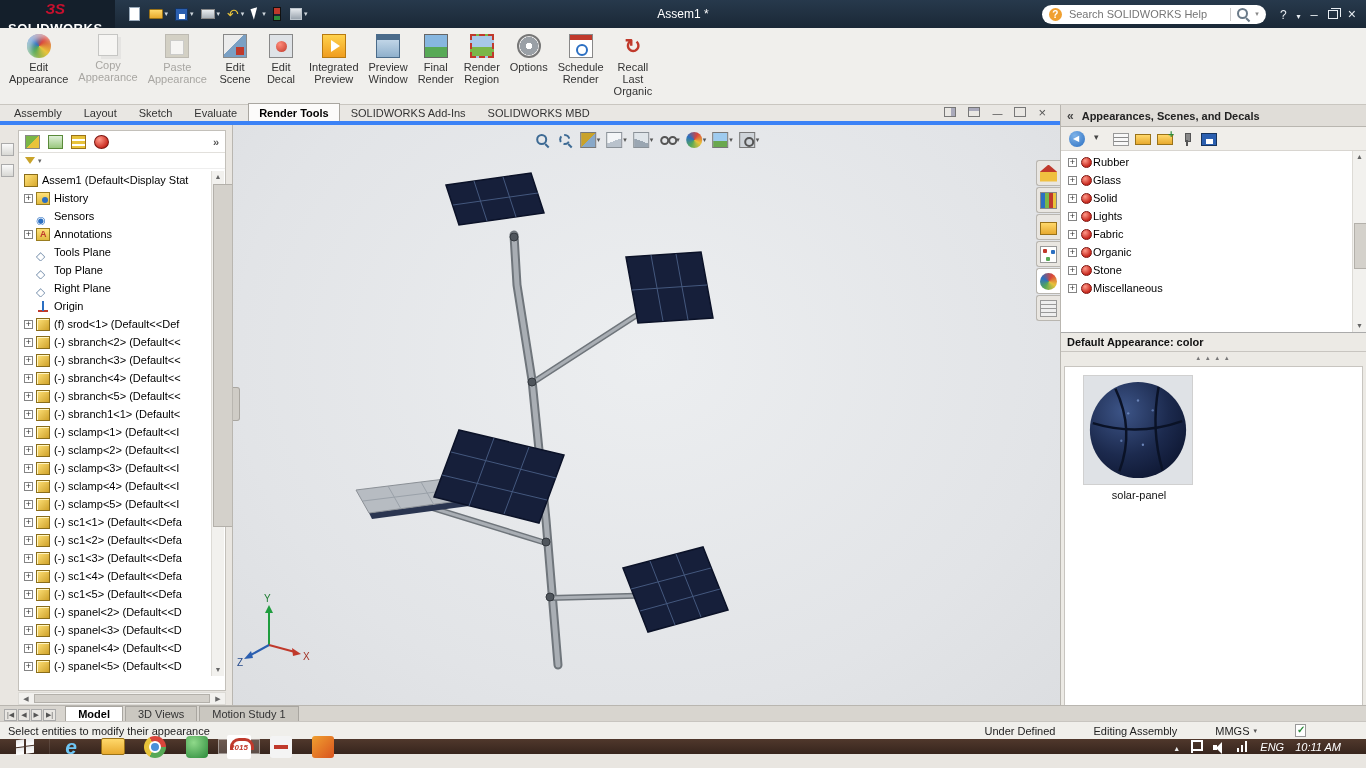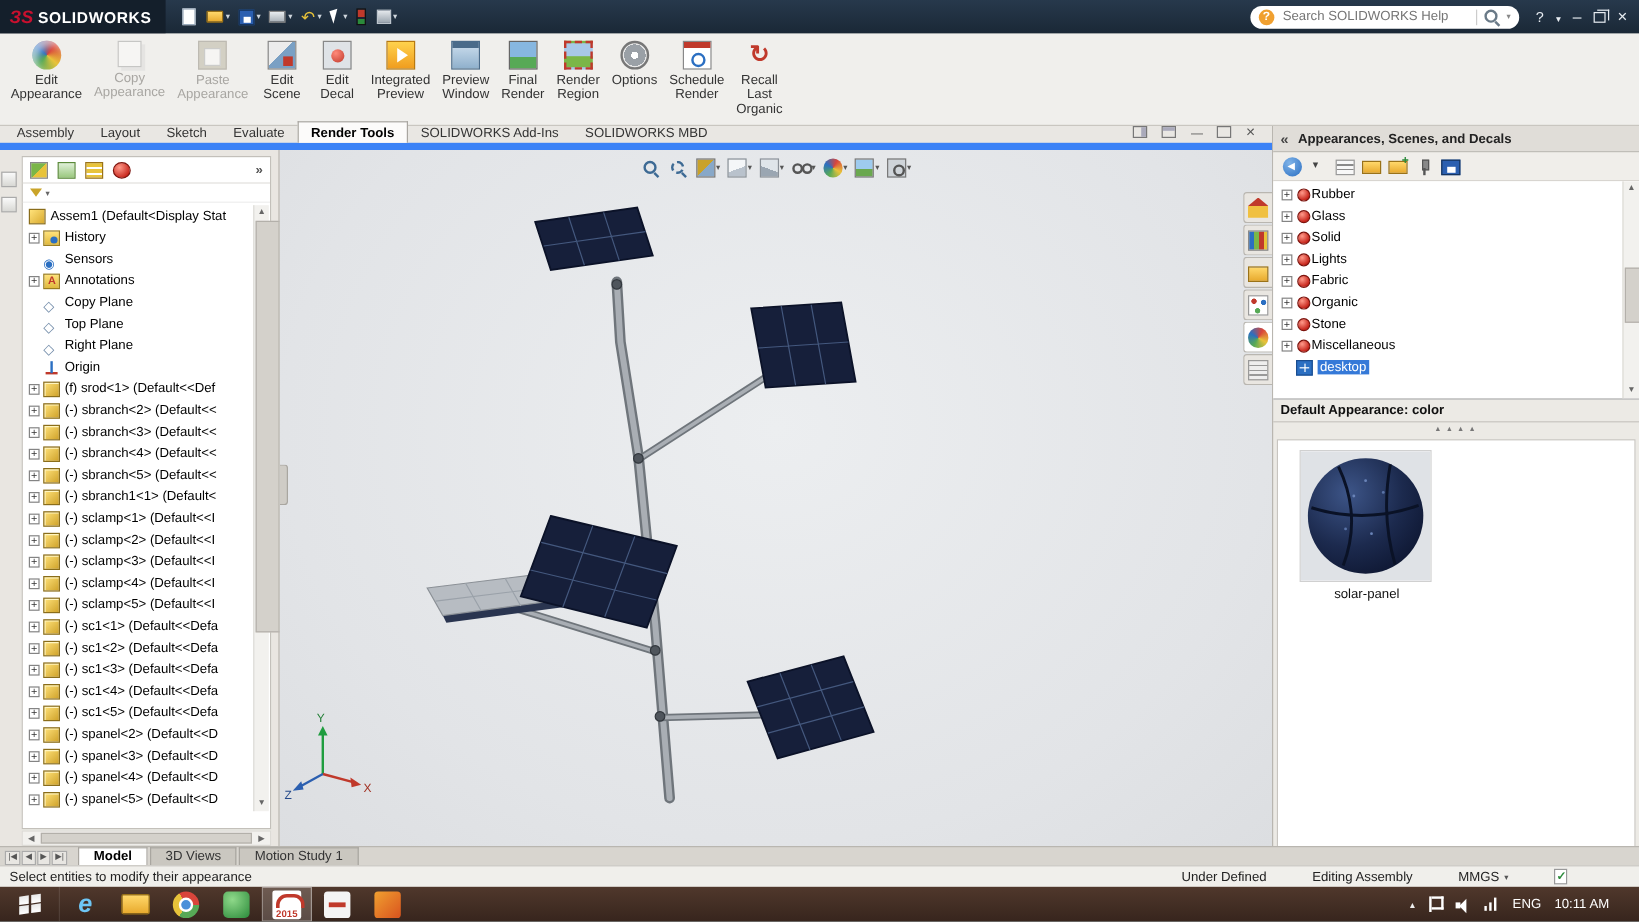--- a/index.html
+++ b/index.html
@@ -3,21 +3,21 @@
 <meta charset="utf-8">
 <style>
   html,body{margin:0;padding:0;background:#222;}
   *{box-sizing:border-box;}
   .screen{position:relative;width:1366px;height:768px;overflow:hidden;
     font-family:"Liberation Sans",sans-serif;background:#e9e6e1;}
 
   
   .titlebar{position:absolute;top:0;left:0;width:1366px;height:28px;
     background:linear-gradient(#27394c,#1a2836);display:flex;align-items:center;color:#fff;}
-  .logo{display:flex;align-items:center;gap:4px;height:100%;padding:0 12px 0 8px;background:#141f2b;}
+  .logo{display:flex;align-items:center;gap:4px;height:100%;padding:0 12px 0 8px;background:#141f2b;flex-direction:column;}
   .logo-mark{color:#c8102e;font-weight:bold;font-style:italic;font-size:15px;}
   .logo-text{font-weight:bold;font-size:13px;letter-spacing:.5px;}
   .qa{display:flex;align-items:center;gap:7px;margin-left:14px;}
   .qa-item{display:flex;align-items:center;gap:2px;}
   .qa-caret{font-size:7px;color:#cfd6dd;}
   .q-new{width:11px;height:14px;background:#fff;border:1px solid #9ab;display:inline-block;}
   .q-open{width:14px;height:10px;background:linear-gradient(#ffd86b,#e8aa2e);border:1px solid #9a7218;border-radius:1px;display:inline-block;}
   .q-save{width:13px;height:13px;background:#2b5fb0;border:1px solid #16345e;position:relative;display:inline-block;}
   .q-save::after{content:"";position:absolute;left:3px;bottom:1px;width:6px;height:5px;background:#fff;}
   .q-print{width:14px;height:10px;background:linear-gradient(#e8ecef,#aab2b9);border:1px solid #888;display:inline-block;}
@@ -73,21 +73,21 @@
   .r-rreg{border:2px dashed #c0392b;background:linear-gradient(#a8c8e8 55%,#7ab648 55%);}
   .r-opts{border-radius:50%;border:2px solid #777;background:radial-gradient(circle,#fff 0 3px,#9aa0a6 3px 9px,#e8e8e8 9px);}
   .r-sched{background:#fff;border:1px solid #888;}
   .r-sched::before{content:"";position:absolute;top:0;left:0;right:0;height:5px;background:#c0392b;}
   .r-sched::after{content:"";position:absolute;left:6px;top:9px;width:8px;height:8px;border:2px solid #2b6fc2;border-radius:50%;}
   .r-recall{color:#c0392b;}
   .r-recall::before{content:"↻";font-size:20px;line-height:24px;font-weight:bold;display:block;text-align:center;}
 
   
   .tabsrow{position:absolute;top:105px;left:0;width:1060px;height:20px;background:#e9e7e3;
-    border-bottom:6px solid #3b82f6;display:flex;align-items:flex-end;padding-left:3px;}
+    border-bottom:4px solid #3b82f6;display:flex;align-items:flex-end;padding-left:3px;}
   .ctab{font-size:11px;padding:3px 10px 2px;color:#333;border:1px solid transparent;border-bottom:none;}
   .ctab.active{background:#fcfbfa;border-color:#a9a6a0;font-weight:bold;color:#000;}
   .doccontrols{margin-left:auto;display:flex;align-items:center;gap:12px;padding-right:14px;color:#555;}
   .d-box{width:12px;height:10px;border:1px solid #777;display:inline-block;position:relative;}
   .d-box.b1::after{content:"";position:absolute;right:0;top:0;bottom:0;width:4px;background:#aab;}
   .d-box.b2::after{content:"";position:absolute;left:0;right:0;top:0;height:3px;background:#aab;}
   .d-min::before{content:"—";font-size:10px;}
   .d-close::before{content:"×";font-size:13px;}
 
   
@@ -215,22 +215,22 @@
   
   .statusbar{position:absolute;top:721px;left:0;width:1366px;height:18px;background:#f0efeb;
     border-top:1px solid #c8c5c0;display:flex;align-items:center;font-size:11px;color:#222;padding:0 8px;}
   .sb-right{margin-left:auto;display:flex;align-items:center;gap:38px;margin-right:52px;}
   .sb-units{display:flex;align-items:center;gap:4px;text-align:center;}
   .sb-caret{font-size:7px;color:#555;}
   .sb-doc{width:11px;height:13px;background:#fff;border:1px solid #999;position:relative;display:inline-block;}
   .sb-doc::after{content:"✓";position:absolute;left:1px;top:-1px;color:#2b8a3a;font-size:10px;font-weight:bold;}
 
   
-  .taskbar{position:absolute;top:739px;left:0;width:1366px;height:29px;
-    background:linear-gradient(#50382c,#37251d);display:flex;align-items:stretch;color:#fff;}
+  .taskbar{position:absolute;top:739px;left:0;width:1366px;height:15px;
+    background:linear-gradient(#50382c,#37251d);display:flex;align-items:stretch;color:#fff;font-style:italic;}
   .start{width:50px;display:flex;align-items:center;justify-content:center;border-right:1px solid rgba(255,255,255,.1);}
   .winlogo{width:18px;height:15px;transform:skewY(-8deg);
     background:linear-gradient(#e8e8e8,#fff) 0 0/8px 7px no-repeat,
                linear-gradient(#e8e8e8,#fff) 10px 0/8px 7px no-repeat,
                linear-gradient(#e8e8e8,#fff) 0 8px/8px 7px no-repeat,
                linear-gradient(#e8e8e8,#fff) 10px 8px/8px 7px no-repeat;}
   .ttile{width:42px;display:flex;align-items:center;justify-content:center;position:relative;}
   .ttile.active{background:rgba(255,255,255,.18);box-shadow:inset 0 0 0 1px rgba(255,255,255,.4);}
   .t-label{position:absolute;bottom:2px;left:0;right:0;text-align:center;font-size:8px;font-weight:bold;color:#c0392b;pointer-events:none;}
   .t-ie{color:#6ec6f5;font-size:21px;font-style:italic;font-weight:bold;line-height:24px;}
@@ -304,20 +304,21 @@
         <span class="qa-item">
           <span class="qa-ic q-rebuild"></span>
           <span class="qa-caret"></span>
         </span>
 
         <span class="qa-item">
           <span class="qa-ic q-props"></span>
           <span class="qa-caret">▾</span>
         </span>
       </div>
+    <div class="tb-title">Assem1 *</div>
     <div class="search">
       <span class="s-help"></span>
       <input class="s-input" placeholder="Search SOLIDWORKS Help" style="">
       <span class="s-div"></span>
       <span class="mag"></span>
       <span class="s-caret">▾</span>
     </div>
     <div class="tb-btns">
       <span class="w-help"></span>
       <span class="w-caret"></span>
@@ -473,21 +474,21 @@
 
           <div class="trow">
             <span class="plus">+</span>
             <span class="tico ic-ann"></span>
             <span class="tlabel">Annotations</span>
           </div>
 
           <div class="trow np">
             <span class="plus"></span>
             <span class="tico ic-plane"></span>
-            <span class="tlabel">Copy Plane</span>
+            <span class="tlabel">Tools Plane</span>
           </div>
 
           <div class="trow np">
             <span class="plus"></span>
             <span class="tico ic-plane"></span>
             <span class="tlabel">Top Plane</span>
           </div>
 
           <div class="trow np">
             <span class="plus"></span>
@@ -839,25 +840,20 @@
             <span class="tico ic-ball"></span>
             <span class="tlabel">Stone</span>
           </div>
 
           <div class="trow">
             <span class="plus">+</span>
             <span class="tico ic-ball"></span>
             <span class="tlabel">Miscellaneous</span>
           </div>
 
-          <div class="trow np">
-            <span class="plus"></span>
-            <span class="tico ic-desk"></span>
-            <span class="tlabel sel">desktop</span>
-          </div>
         </div>
       <div class="vsb2">
         <span class="arr">▲</span>
         <span class="thumb"></span>
         <span class="arrb">▼</span>
       </div>
     </div>
     <div class="rp-default">Default Appearance: color</div>
     <div class="rp-dots">▴ ▴ ▴ ▴</div>
     <div class="rp-browser">

